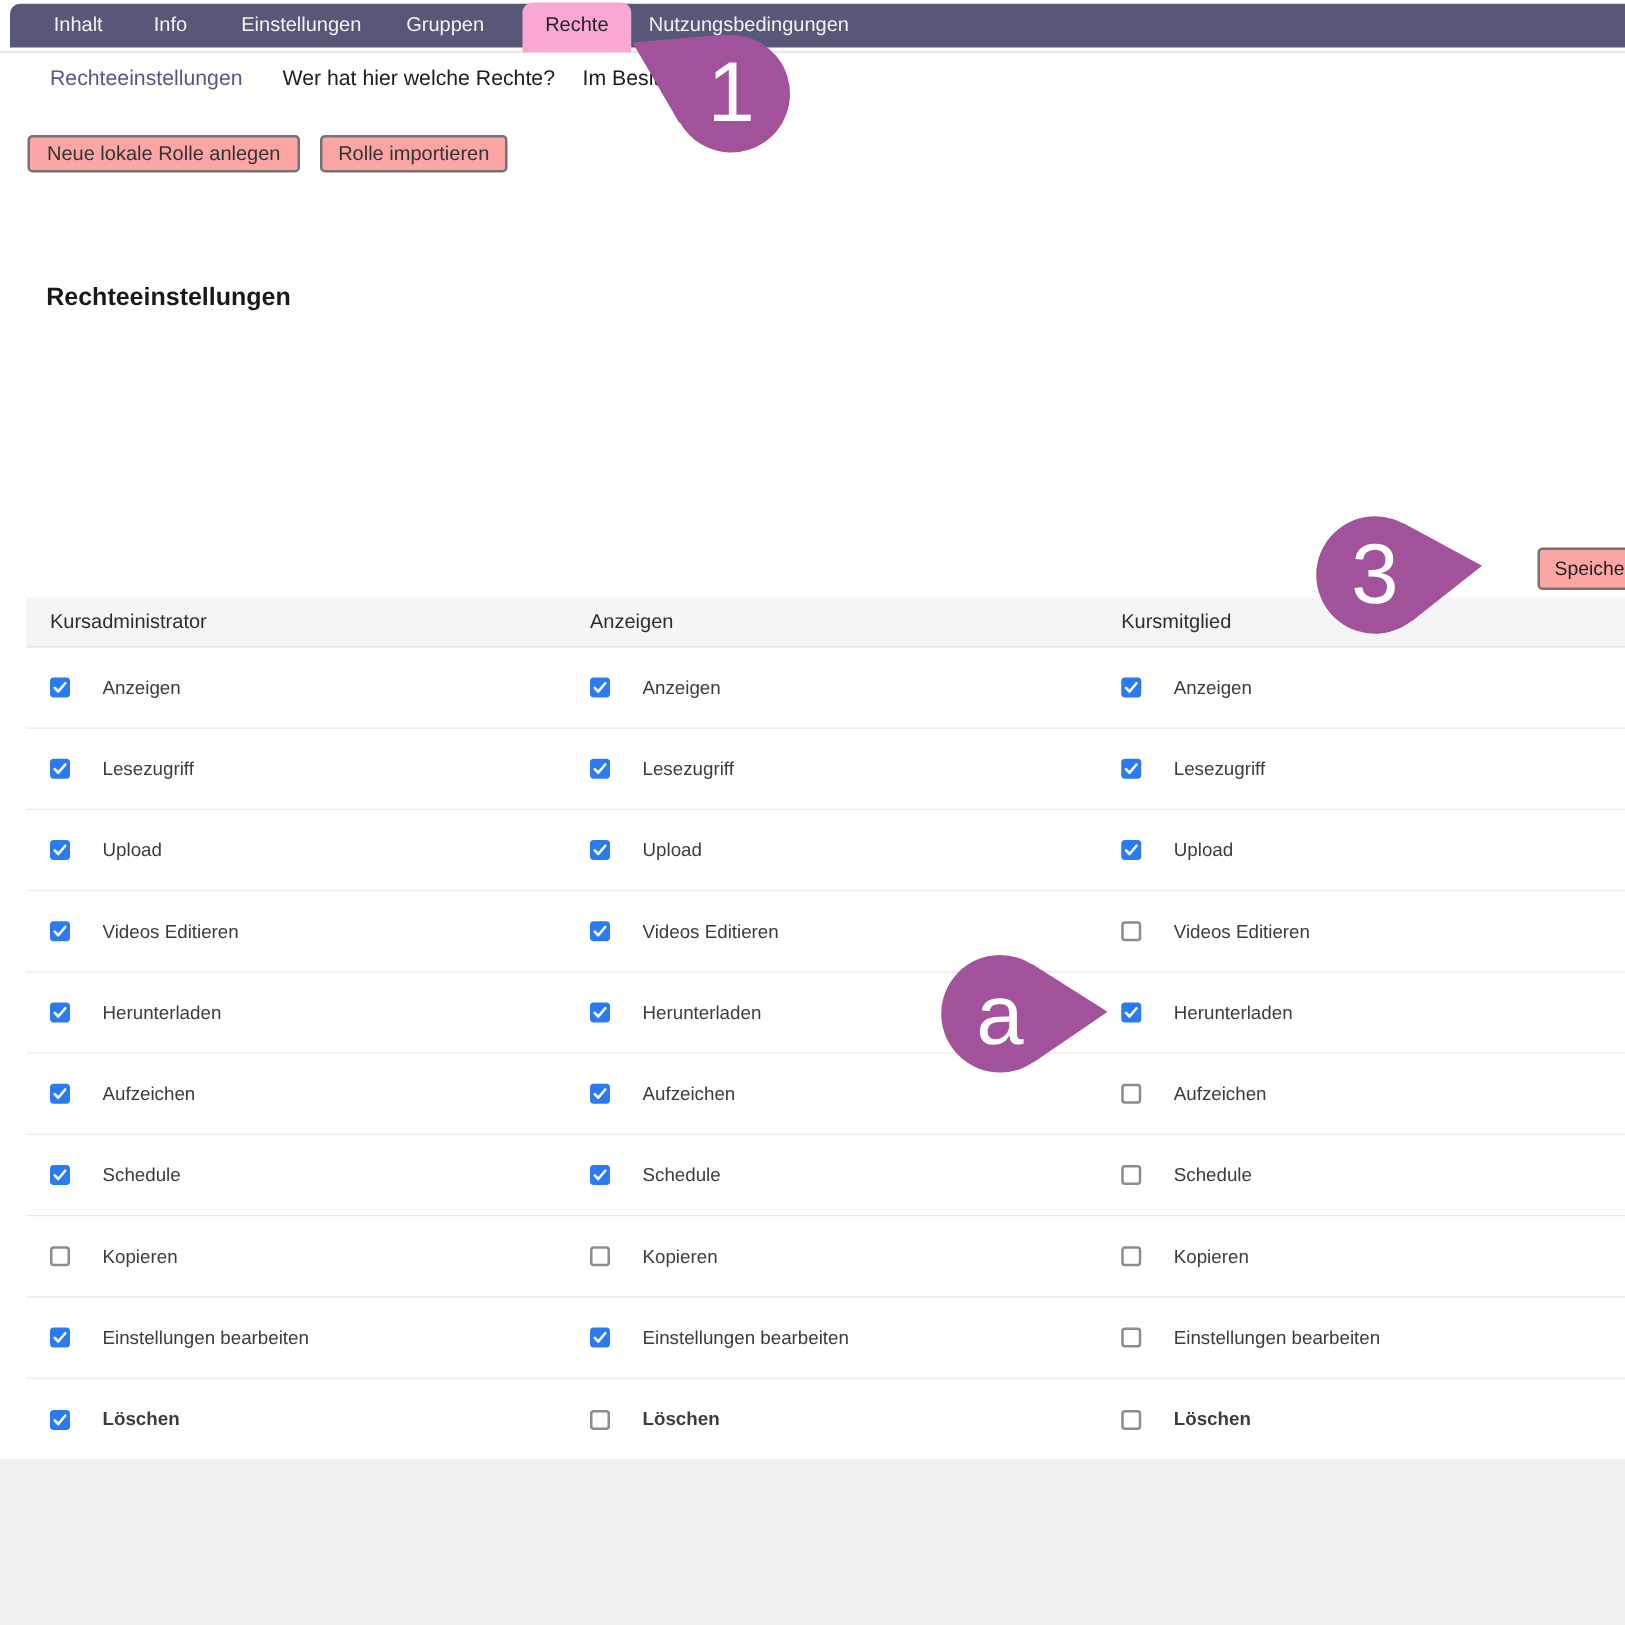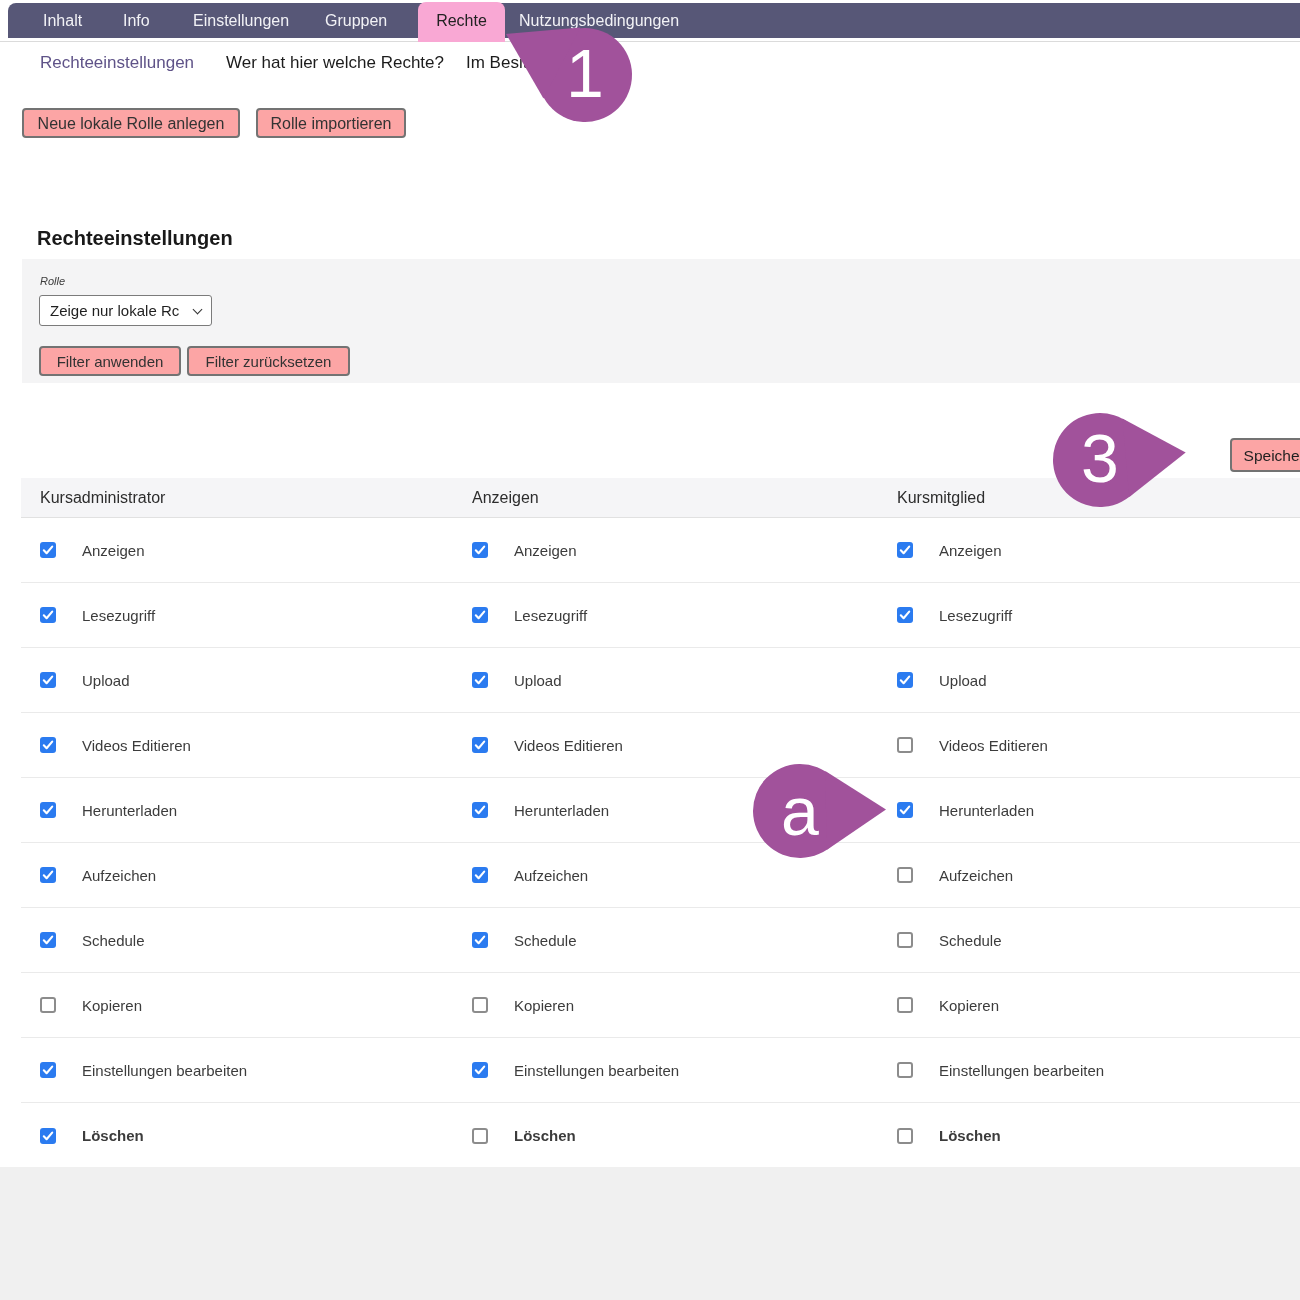--- a/index.html
+++ b/index.html
@@ -68,29 +68,20 @@
 
   <span class="subnav-item sel" style="left:40px">Rechteeinstellungen</span>
   <span class="subnav-item" style="left:226px">Wer hat hier welche Rechte?</span>
   <span class="subnav-item" style="left:466px">Im Besitz</span>
 
   <button class="btn act-btn" style="left:22px; width:218px;">Neue lokale Rolle anlegen</button>
   <button class="btn act-btn" style="left:256px; width:150px;">Rolle importieren</button>
 
   <div class="heading">Rechteeinstellungen</div>
 
-  <div class="panel">
-    <div class="rolle-label">Rolle</div>
-    <div class="select">
-      <span>Zeige nur lokale Rc</span>
-      <span class="chev"></span>
-    </div>
-    <button class="btn filter-btn" style="left:17px; width:142px;">Filter anwenden</button>
-    <button class="btn filter-btn" style="left:165px; width:163px;">Filter zurücksetzen</button>
-  </div>
 
   <button class="btn save-btn">Speichern</button>
 
   <div class="thead">
     <span class="th" style="left:19px">Kursadministrator</span>
     <span class="th" style="left:451px">Anzeigen</span>
     <span class="th" style="left:876px">Kursmitglied</span>
   </div>
   <div class="tbody">
       <div class="trow">

